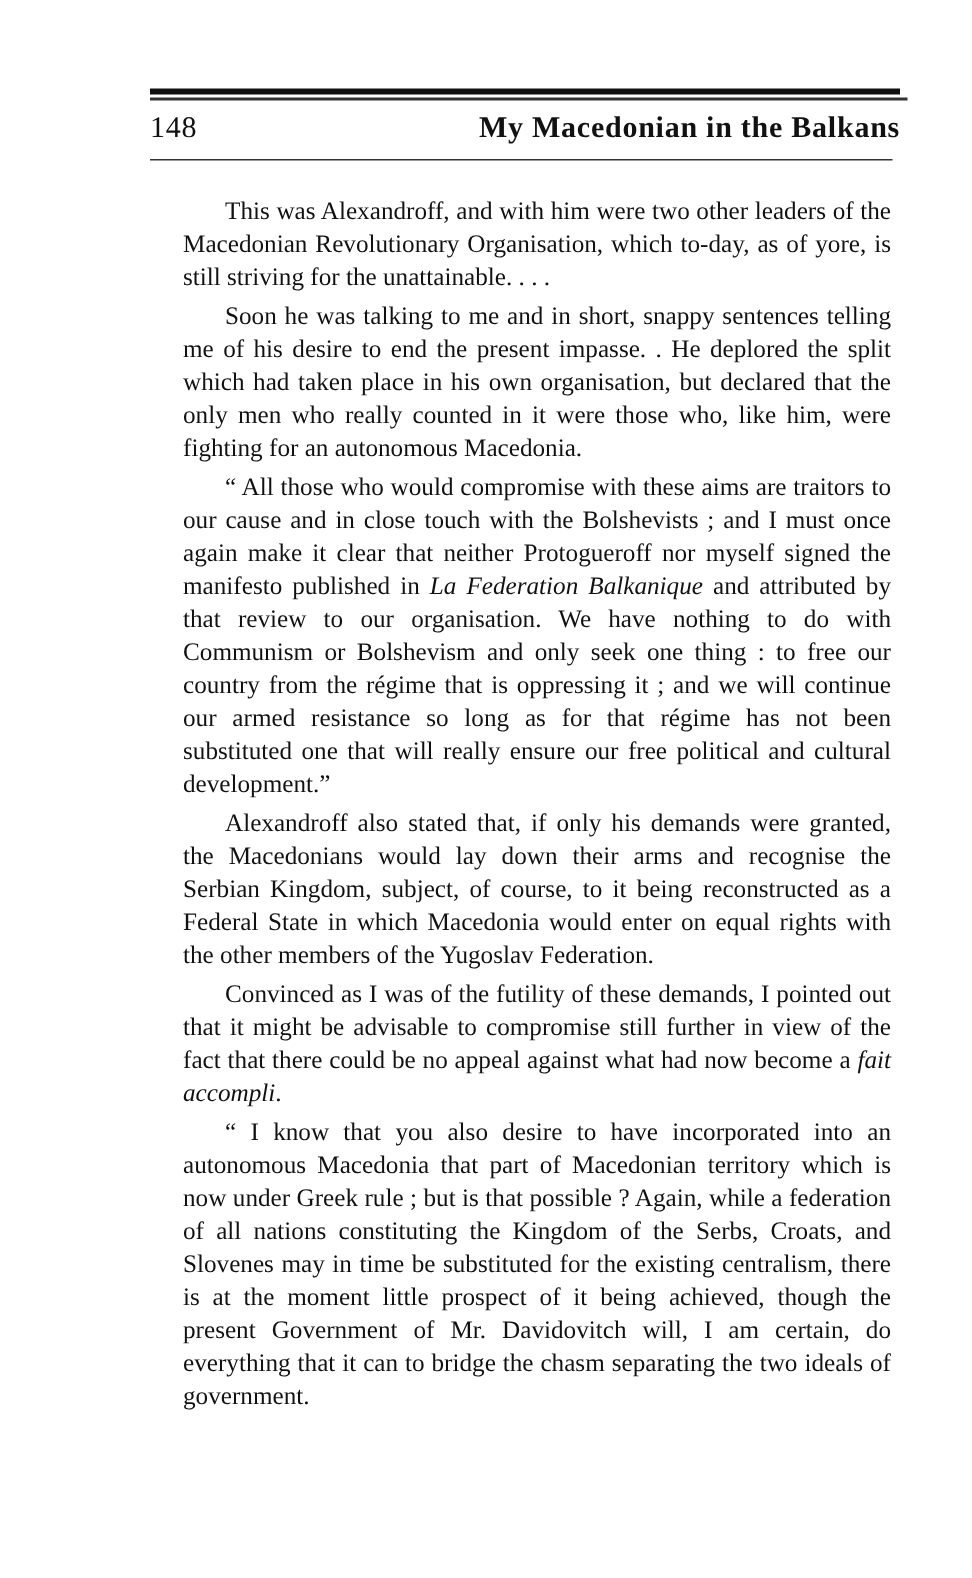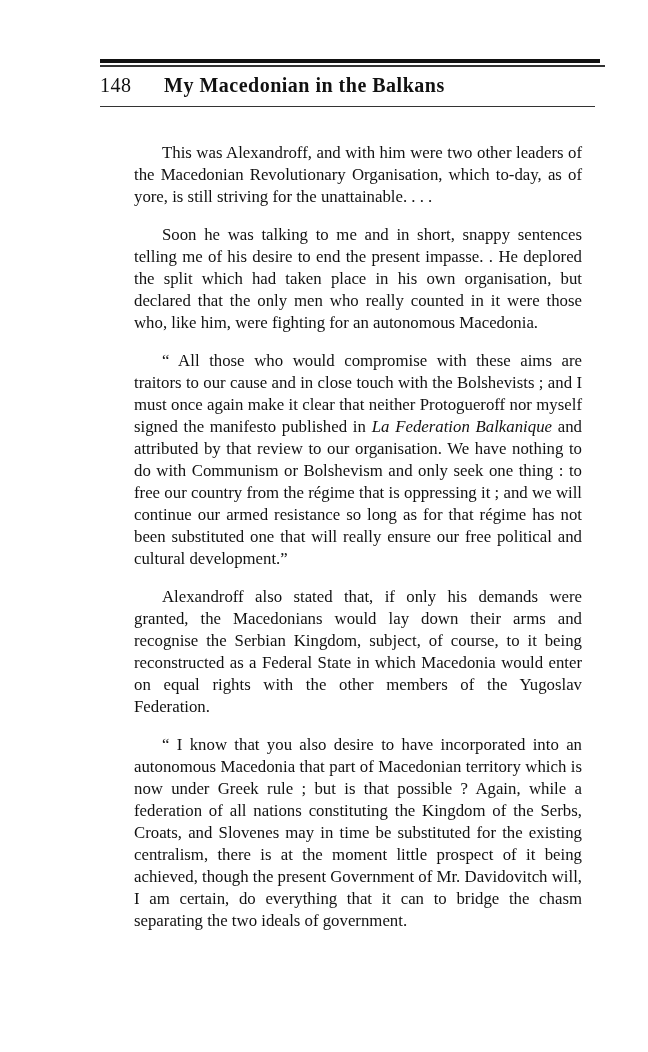--- a/index.html
+++ b/index.html
@@ -11,33 +11,33 @@
     .rule-thick {
       position: absolute; left: 100px; width: 500px; top: 59px; height: 4px;
       background: #111;
     }
     .rule-thin-top {
       position: absolute; left: 100px; width: 505px; top: 65px; height: 2px;
       background: #333;
     }
     .header {
       position: absolute; left: 100px; width: 500px; top: 74px; height: 28px;
-      display: flex; align-items: baseline;
+      display: flex; align-items: baseline; justify-content: space-between;
     }
     .page-number { font-size: 20px; width: 64px; letter-spacing: 0.5px; }
     .running-title { font-size: 20px; font-weight: bold; letter-spacing: 0.5px; }
     .rule-thin-bottom {
       position: absolute; left: 100px; width: 495px; top: 106px; height: 1px;
       background: #333;
     }
     .body-text {
       position: absolute; left: 118px; top: 126px; width: 480px;
       font-size: 16.8px; line-height: 22px; text-align: justify;
     }
-    .body-text p { margin: 16px; text-indent: 28px; }
+    .body-text p { margin: 4px; text-indent: 28px; }
     .body-text em { }
   </style>
 </head>
 <body>
 
 <div class="page">
   <div class="rule-thick"></div>
   <div class="rule-thin-top"></div>
 
   <div class="header">
@@ -45,15 +45,16 @@
     <span class="running-title">My Macedonian in the Balkans</span>
   </div>
 
   <div class="rule-thin-bottom"></div>
 
   <div class="body-text">
     <p>This was Alexandroff, and with him were two other leaders of the Macedonian Revolutionary Organisation, which to-day, as of yore, is still striving for the unattainable. . . .</p>
     <p>Soon he was talking to me and in short, snappy sentences telling me of his desire to end the present impasse. .    He deplored the split which had taken place in his own organisation, but declared that the only men who really counted in it were those who, like him, were fighting for an autonomous Macedonia.</p>
     <p><span>“ All those who would compromise with these aims are traitors to our cause and in close touch with the Bolshevists ; and I must once again make it clear that neither Protogueroff nor myself signed the manifesto published in </span><em>La Federation Balkanique</em><span> and attributed by that review to our organisation. We have nothing to do with Communism or Bolshevism and only seek one thing :  to free our country from the régime that is oppressing it ;  and we will continue our armed resistance so long as for that régime has not been substituted one that will really ensure our free political and cultural development.”</span></p>
     <p>Alexandroff also stated that, if only his demands were granted, the Macedonians would lay down their arms and recognise the Serbian Kingdom, subject, of course, to it being reconstructed as a Federal State in which Macedonia would enter on equal rights with the other members of the Yugoslav Federation.</p>
+    <p><span>Convinced as I was of the futility of these demands, I pointed out that it might be advisable to compromise still further in view of the fact that there could be no appeal against what had now become a </span><em>fait accompli</em><span>.</span></p>
     <p>“ I know that you also desire to have incorporated into an autonomous Macedonia that part of Macedonian territory which is now under Greek rule ;  but is that possible ?   Again, while a federation of all nations constituting the Kingdom of the Serbs, Croats, and Slovenes may in time be substituted for the existing centralism, there is at the moment little prospect of it being achieved, though the present Government of Mr. Davidovitch will, I am certain, do everything that it can to bridge the chasm separating the two ideals of government.</p>
   </div>
 </div>
 
 </body></html>

